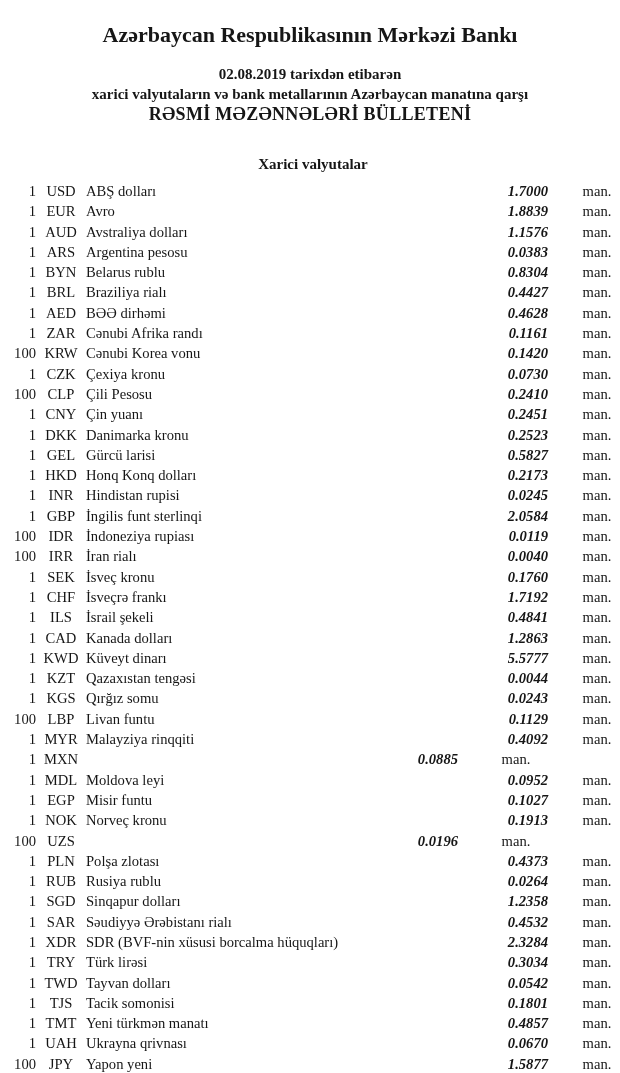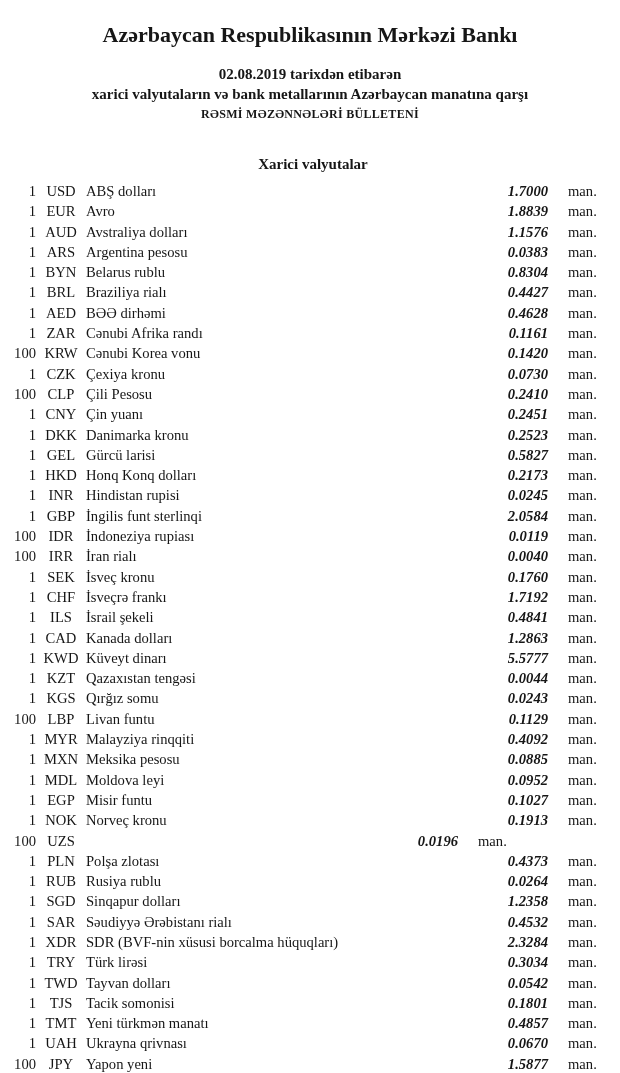--- a/index.html
+++ b/index.html
@@ -25,21 +25,21 @@
     text-align: center;
     margin: 16px;
   }
   .hline {
     text-align: center;
     font-weight: bold;
     font-size: 15px;
     line-height: 20px;
   }
   .date-line { margin-top: 9px; }
-  .bulletin-line { font-size: 12px; letter-spacing: 0.3px; }
+  .bulletin-line { font-size: 18px; letter-spacing: 0.3px; }
   .section-title {
     text-align: center;
     font-weight: bold;
     font-size: 15px;
     line-height: 20px;
     margin-top: 30px;
     padding-left: 6px;
   }
   .table {
     margin-top: 7px;
@@ -49,21 +49,21 @@
     grid-template-columns: 36px 50px 372px 90px 1fr;
     height: 20.3px;
     line-height: 20.3px;
     font-size: 14.6px;
     white-space: nowrap;
   }
   .qty  { text-align: right; }
   .code { text-align: center; }
   .name { overflow: hidden; }
   .rate { text-align: right; font-weight: bold; font-style: italic; }
-  .unit { padding-left: 20px; }
+  .unit { padding-left: 26px; text-align: center; }
 </style>
 </head>
 <body style="color: rgb(22, 22, 22); background: rgb(255, 255, 255);">
 
 <div class="page">
   <header>
     <h1 class="title">Azərbaycan Respublikasının Mərkəzi Bankı</h1>
     <div class="hline date-line">02.08.2019 tarixdən etibarən</div>
     <div class="hline">xarici valyutaların və bank metallarının Azərbaycan manatına qarşı</div>
     <div class="hline bulletin-line">RƏSMİ MƏZƏNNƏLƏRİ BÜLLETENİ</div>
@@ -292,21 +292,20 @@
     <span class="qty">1</span>
     <span class="code">MYR</span>
     <span class="name">Malayziya rinqqiti</span>
     <span class="rate">0.4092</span>
     <span class="unit">man.</span>
   </div>
 
   <div class="row">
     <span class="qty">1</span>
     <span class="code">MXN</span>
-    <span class="name">Meksika pesosu</span>
     <span class="rate">0.0885</span>
     <span class="unit">man.</span>
   </div>
 
   <div class="row">
     <span class="qty">1</span>
     <span class="code">MDL</span>
     <span class="name">Moldova leyi</span>
     <span class="rate">0.0952</span>
     <span class="unit">man.</span>

